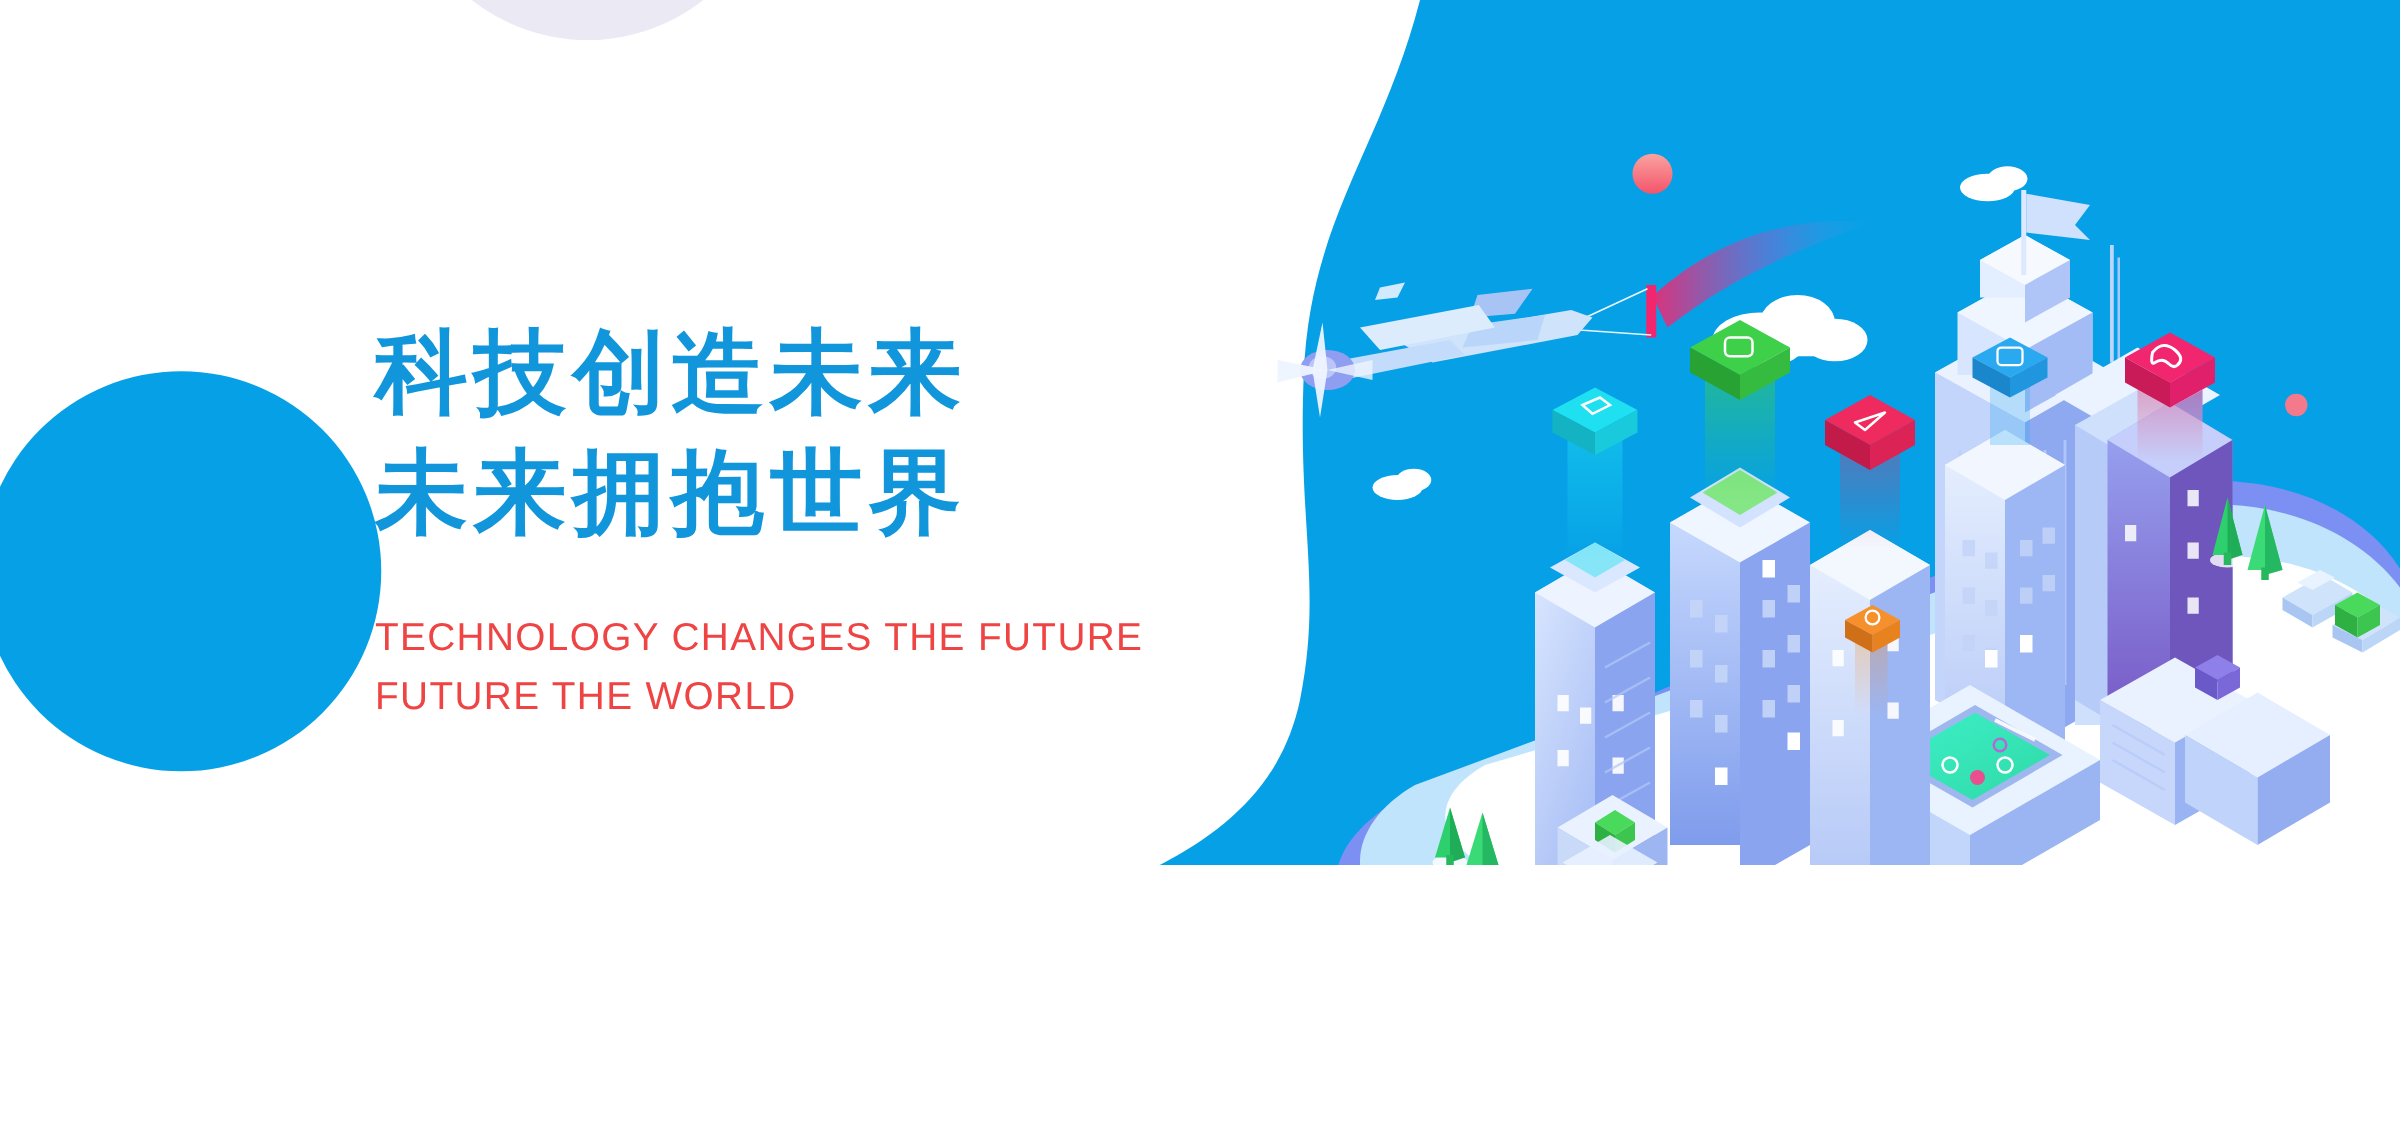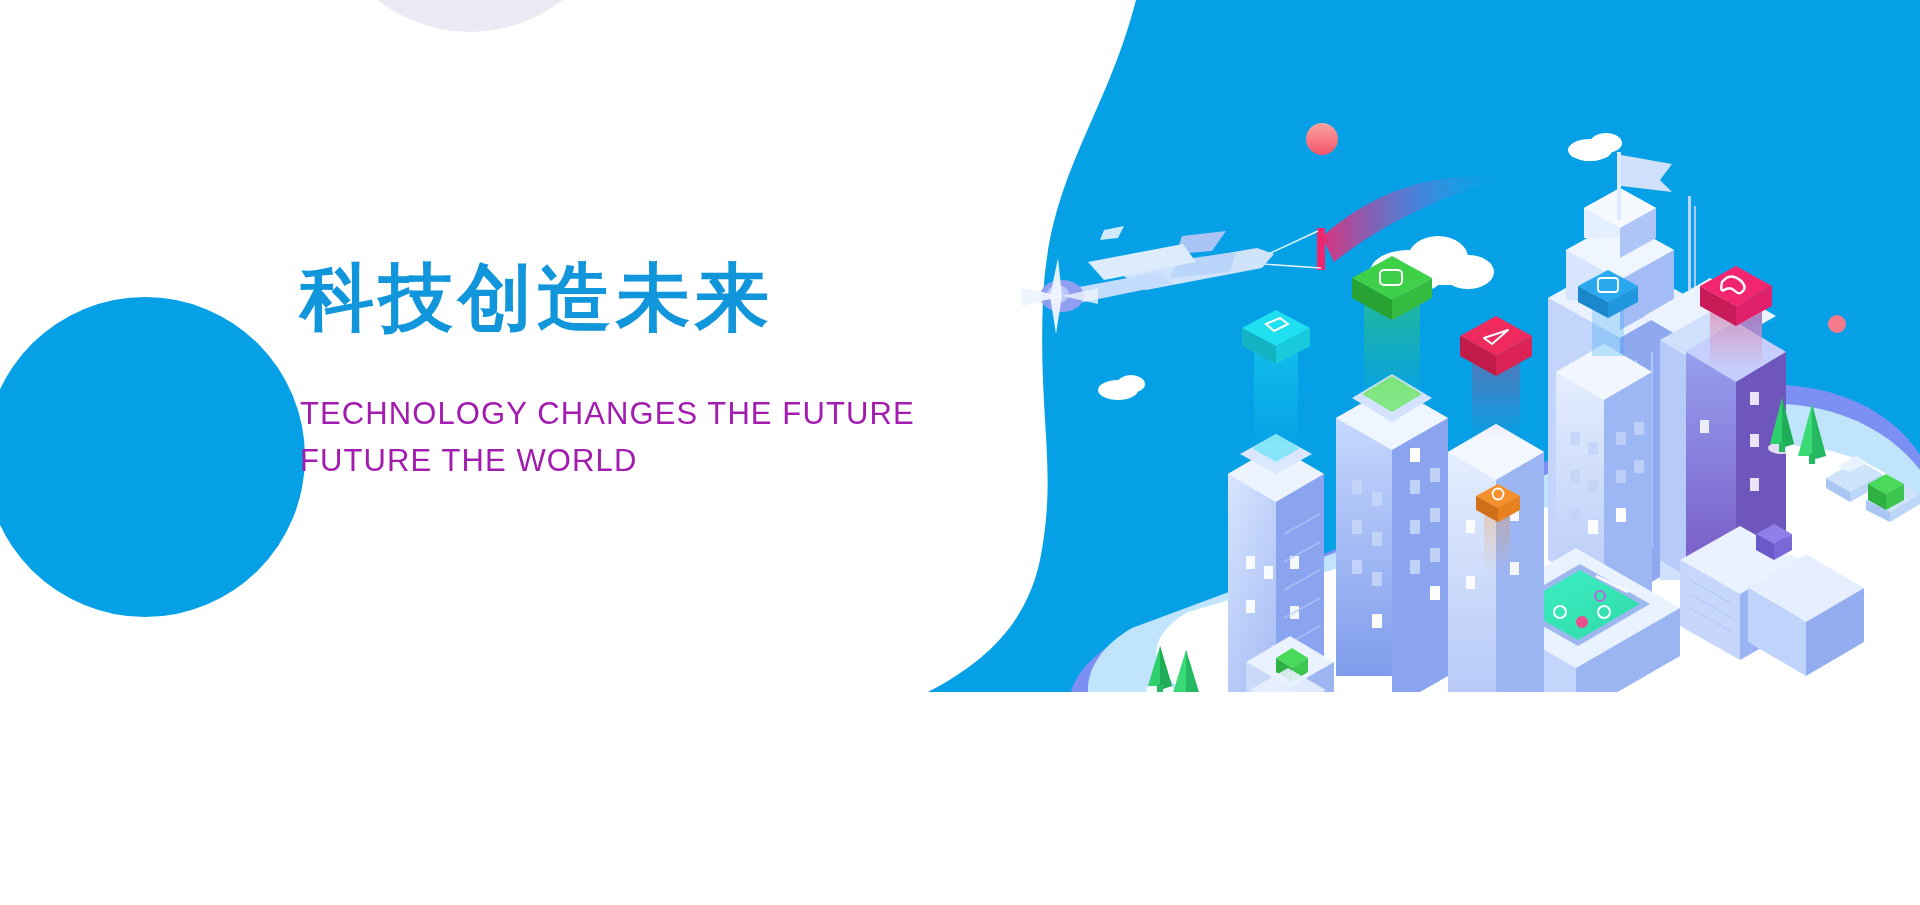--- a/index.html
+++ b/index.html
@@ -2,21 +2,21 @@
 <html><head>
 <meta charset="utf-8">
 <style>
   html,body{margin:0;padding:0;background:#fff;}
   #banner{position:relative;width:1920px;height:692px;overflow:hidden;
           font-family:"Liberation Sans","DejaVu Sans",sans-serif;background:#ffffff;}
   #banner svg.layer{position:absolute;left:0;top:0;width:1920px;height:905px;}
   .textblock{position:absolute;left:300px;top:250px;width:760px;z-index:30;}
   .headline{color:#1296db;font-size:74px;font-weight:700;line-height:1.30;
             letter-spacing:5px;margin:0;white-space:nowrap;}
-  .subline{color:#a21caf;font-size:31px;font-weight:400;line-height:1.52;
+  .subline{color:#ef4444;font-size:31px;font-weight:400;line-height:1.52;
            letter-spacing:1.1px;margin:0;white-space:nowrap;}
   .sub-wrap{margin-top:44px;}
 </style>
 </head>
 <body>
 
 <div id="banner">
 
   <svg class="layer" viewBox="0 0 1920 905" preserveAspectRatio="none">
     <defs>
@@ -494,19 +494,20 @@
 
       <g>
         <path d="M1250,690 L1288,668 L1326,690 L1288,712 Z" fill="#e8f1ff" opacity=".9"></path>
       </g>
 
     </g>
   </svg>
 
   <div class="textblock">
     <h1 class="headline">科技创造未来</h1>
+    <h1 class="headline">未来拥抱世界</h1>
     <div class="sub-wrap">
       <p class="subline">TECHNOLOGY CHANGES THE FUTURE</p>
       <p class="subline">FUTURE THE WORLD</p>
     </div>
   </div>
 
 </div>
 
 </body></html>

